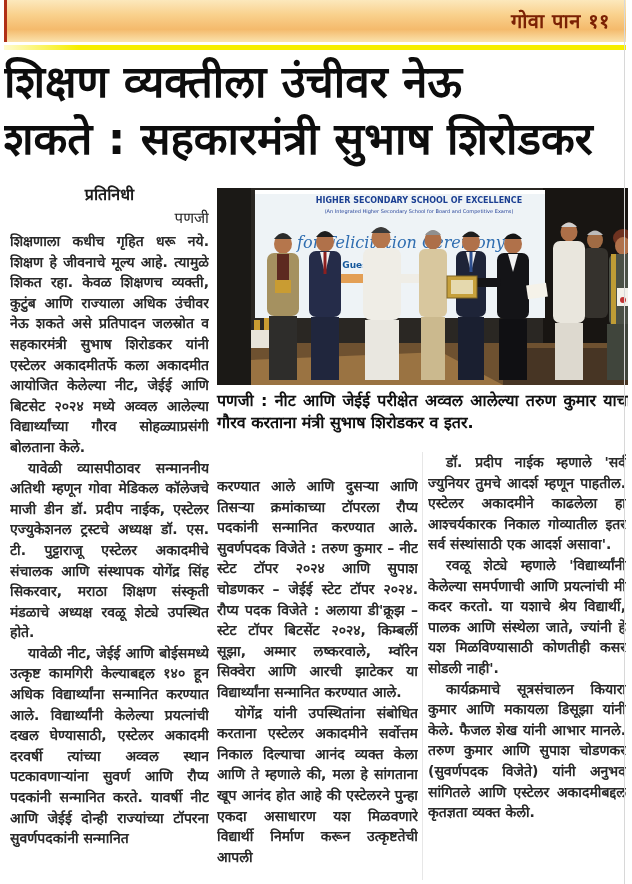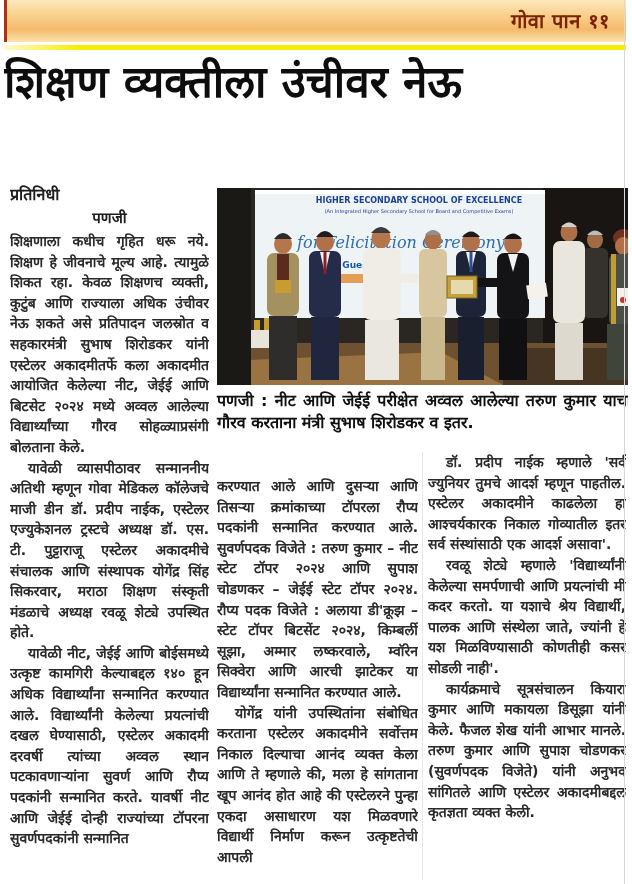--- a/index.html
+++ b/index.html
@@ -31,22 +31,22 @@
     font-size:44px;line-height:57px;font-weight:700;color:#0d0d0d;
   }
   .headline .hl{display:block;white-space:nowrap;}
   
   .col{position:absolute;font-size:14px;line-height:20.6px;color:#2a2a2a;text-align:justify;overflow:hidden;}
   .col p{margin:0;font-weight:bold;}
   .col p.ind{text-indent:18px;}
   .col1{left:6px;top:183px;width:199px;height:701px;}
   .col2{left:213px;top:476px;width:201px;height:432px;}
   .col3{left:424px;top:452px;width:198px;height:432px;}
-  .byline{font-weight:700;text-align:left;font-size:16px;line-height:24px;color:#1d1d1d;}
-  .dateline{font-weight:700;text-align:center;font-size:15px;line-height:22px;margin-bottom:2px;color:#1d1d1d;}
+  .byline{font-weight:700;text-align:center;font-size:16px;line-height:24px;color:#1d1d1d;}
+  .dateline{font-weight:400;text-align:right;font-size:15px;line-height:22px;margin-bottom:2px;color:#1d1d1d;}
   .col-rule{position:absolute;top:452px;height:428px;width:1px;background:#e7e7e7;}
   .rule-23{left:418px;}
   
   .photo{
     position:absolute;left:213px;top:188px;width:412px;height:197px;margin:0;
     background:#1b1916;overflow:hidden;padding-left:34px;
   }
   .caption{
     position:absolute;left:213px;top:390px;width:414px;
     font-size:16px;line-height:21.5px;font-weight:700;color:#101010;text-align:justify;
@@ -59,20 +59,21 @@
 <div class="page">
 
   <div class="banner">
     <span class="banner-accent"></span>
     <span class="masthead">गोवा पान ११</span>
   </div>
   <div class="yellow-rule"></div>
 
   <h1 class="headline">
     <span class="hl">शिक्षण व्यक्तीला उंचीवर नेऊ</span>
+    <span class="hl">शकते : सहकारमंत्री सुभाष शिरोडकर</span>
   </h1>
 
   <div class="col col1">
     <div class="byline">प्रतिनिधी</div>
     <div class="dateline">पणजी</div>
     <p>शिक्षणाला कधीच गृहित धरू नये. शिक्षण हे जीवनाचे मूल्य आहे. त्यामुळे शिकत रहा. केवळ शिक्षणच व्यक्ती, कुटुंब आणि राज्याला अधिक उंचीवर नेऊ शकते असे प्रतिपादन जलस्रोत व सहकारमंत्री सुभाष शिरोडकर यांनी एस्टेलर अकादमीतर्फे कला अकादमीत आयोजित केलेल्या नीट, जेईई आणि बिटसेट २०२४ मध्ये अव्वल आलेल्या विद्यार्थ्यांच्या गौरव सोहळ्याप्रसंगी बोलताना केले.</p>
     <p class="ind">यावेळी व्यासपीठावर सन्माननीय अतिथी म्हणून गोवा मेडिकल कॉलेजचे माजी डीन डॉ. प्रदीप नाईक, एस्टेलर एज्युकेशनल ट्रस्टचे अध्यक्ष डॉ. एस. टी. पुट्टाराजू एस्टेलर अकादमीचे संचालक आणि संस्थापक योगेंद्र सिंह सिकरवार, मराठा शिक्षण संस्कृती मंडळाचे अध्यक्ष रवळू शेट्ये उपस्थित होते.</p>
     <p class="ind">यावेळी नीट, जेईई आणि बोईसमध्ये उत्कृष्ट कामगिरी केल्याबद्दल १४० हून अधिक विद्यार्थ्यांना सन्मानित करण्यात आले. विद्यार्थ्यांनी केलेल्या प्रयत्नांची दखल घेण्यासाठी, एस्टेलर अकादमी दरवर्षी त्यांच्या अव्वल स्थान पटकावणाऱ्यांना सुवर्ण आणि रौप्य पदकांनी सन्मानित करते. यावर्षी नीट आणि जेईई दोन्ही राज्यांच्या टॉपरना सुवर्णपदकांनी सन्मानित</p>
   </div>
 

